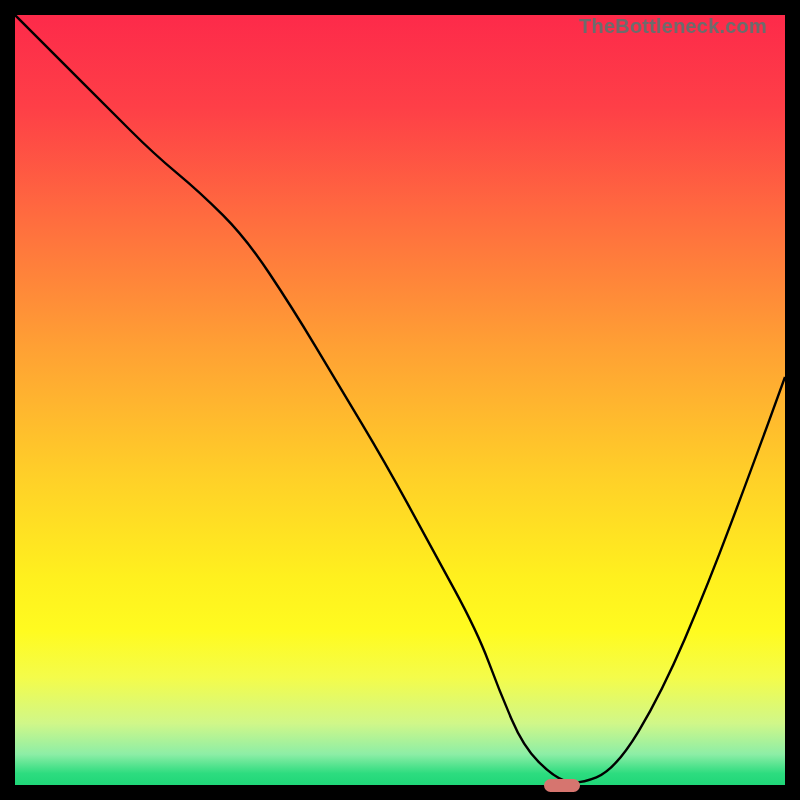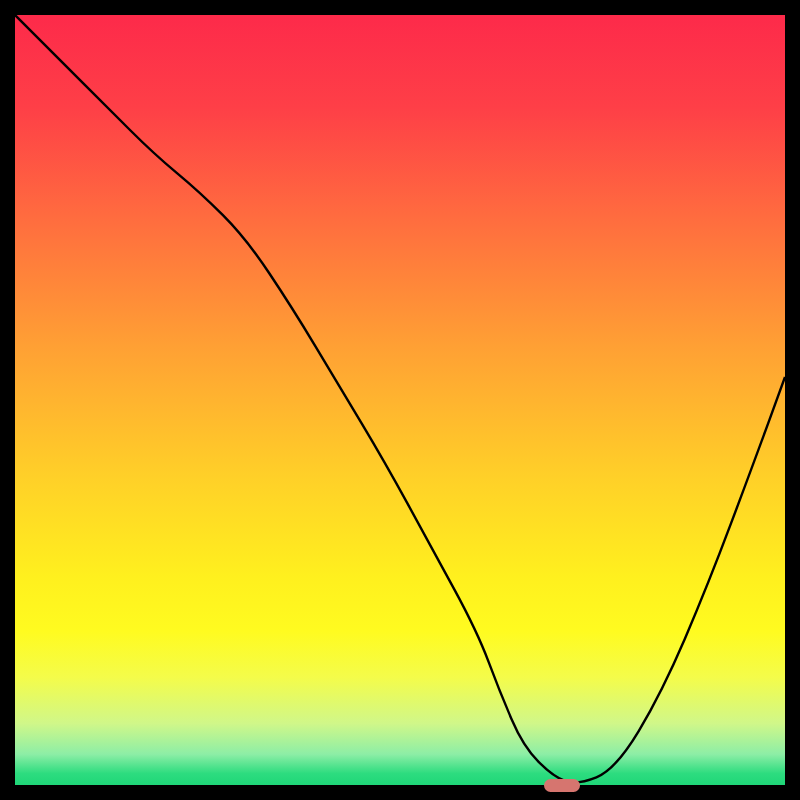--- a/index.html
+++ b/index.html
@@ -68,20 +68,21 @@
     height: 13px;
     border-radius: 7px;
     background: #d6756f;
   }
 </style>
 </head>
 <body>
 
 <div class="container">
   <div class="plot-area">
+    <div class="attribution">TheBottleneck.com</div>
 
     <svg class="curve" viewBox="0 0 770 770" preserveAspectRatio="none">
       <path class="line" d="M 0.0 0.0 Q 46.2 46.2 69.3 69.3 Q 92.4 92.4 115.5 115.5 Q 138.6 138.6 161.7 157.9 Q 184.8 177.1 207.9 200.2 Q 231.0 223.3 254.1 258.0 Q 277.2 292.6 300.3 331.1 Q 323.4 369.6 346.5 408.1 Q 369.6 446.6 392.7 488.9 Q 415.8 531.3 438.9 573.6 Q 462.0 616.0 473.6 646.8 Q 485.1 677.6 496.7 704.5 Q 508.2 731.5 523.6 746.9 Q 539.0 762.3 550.5 766.1 Q 562.1 770.0 581.4 762.3 Q 600.6 754.6 623.7 716.1 Q 646.8 677.6 669.9 623.7 Q 693.0 569.8 716.1 508.2 Q 739.2 446.6 754.6 404.3 T 770.0 361.9"></path>
     </svg>
 
     <div class="marker" style="left: 528.7px; top: 763.5px; background: rgb(214, 117, 111);"></div>
   </div>
 </div>
 
 </body></html>

